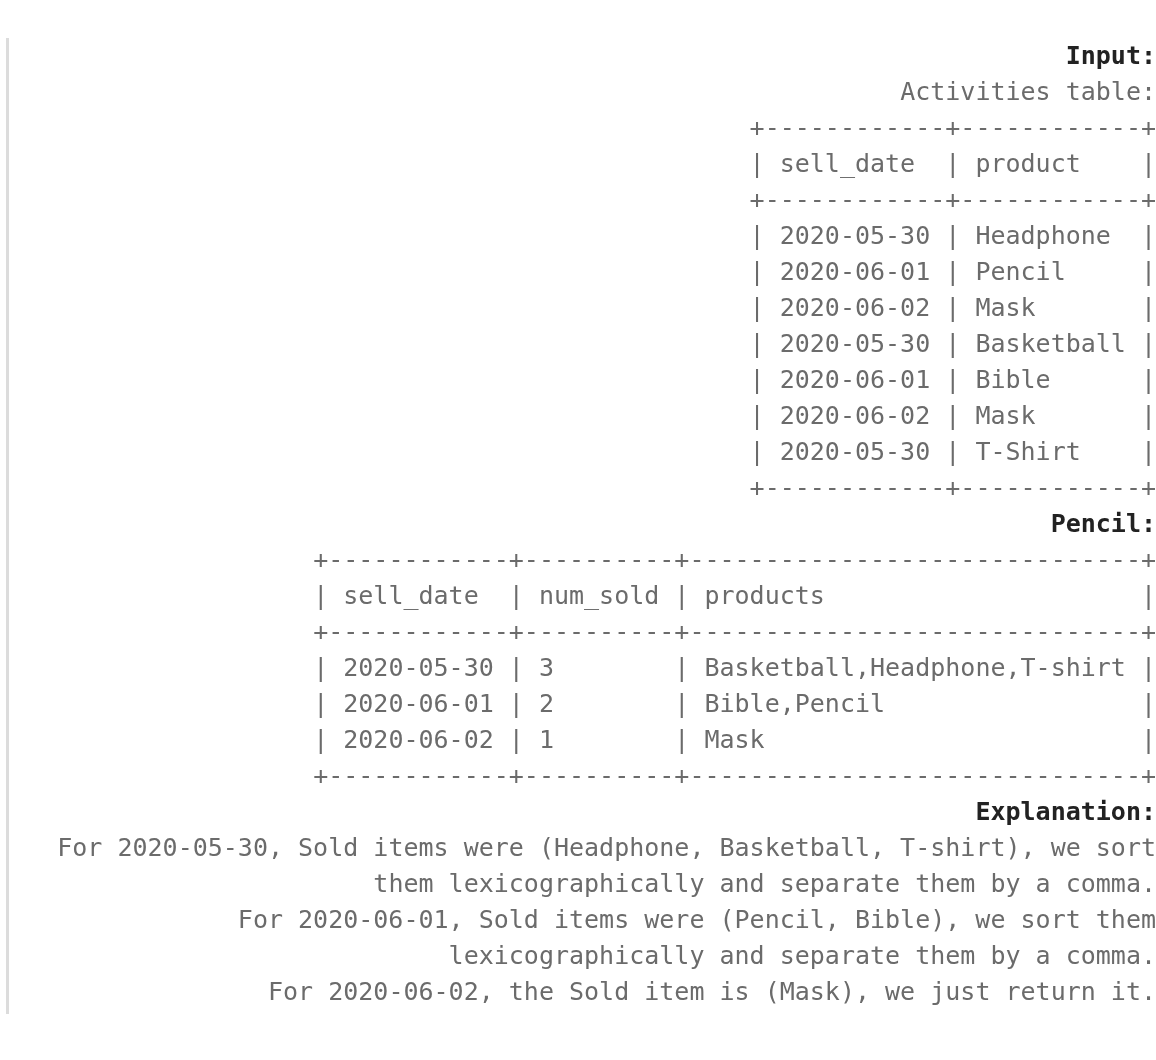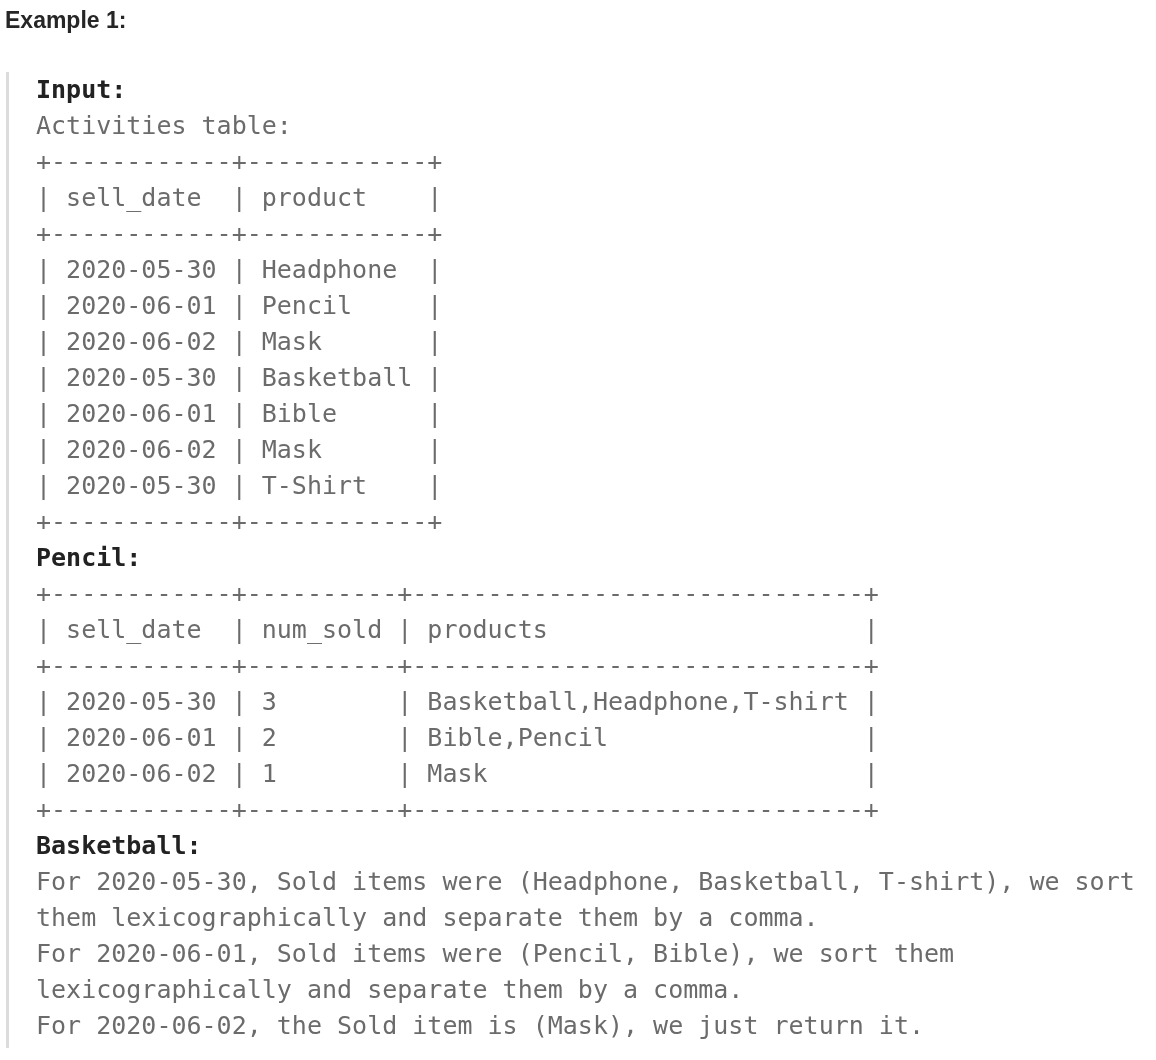--- a/index.html
+++ b/index.html
@@ -27,31 +27,31 @@
     margin: 38px 0 0 6px;
     border-left: 3px solid #dcdcdc;
     padding: 0 0 4px 27px;
     font-family: "DejaVu Sans Mono", monospace;
     font-size: 25px;
     line-height: 36px;
     color: #6b6b6b;
     white-space: pre-wrap;
     overflow-wrap: normal;
     word-break: normal;
+    text-align: right;
   }
   .example-block strong {
     font-weight: 700;
     color: #222222;
   }
 </style>
 </head>
 <body>
 
 <div>
-  <p class="example-title">Example 1:</p>
 
   <pre class="example-block"><strong>Input:</strong><span>
 Activities table:
 +------------+------------+
 | sell_date  | product    |
 +------------+------------+
 | 2020-05-30 | Headphone  |
 | 2020-06-01 | Pencil     |
 | 2020-06-02 | Mask       |
 | 2020-05-30 | Basketball |
@@ -60,17 +60,17 @@
 | 2020-05-30 | T-Shirt    |
 +------------+------------+
 </span><strong>Pencil:</strong><span>
 +------------+----------+------------------------------+
 | sell_date  | num_sold | products                     |
 +------------+----------+------------------------------+
 | 2020-05-30 | 3        | Basketball,Headphone,T-shirt |
 | 2020-06-01 | 2        | Bible,Pencil                 |
 | 2020-06-02 | 1        | Mask                         |
 +------------+----------+------------------------------+
-</span><strong>Basketball:</strong><span>
+</span><strong>Explanation:</strong><span>
 For 2020-05-30, Sold items were (Headphone, Basketball, T-shirt), we sort them lexicographically and separate them by a comma.
 For 2020-06-01, Sold items were (Pencil, Bible), we sort them lexicographically and separate them by a comma.
 For 2020-06-02, the Sold item is (Mask), we just return it.</span></pre>
 </div>
 
 </body></html>

